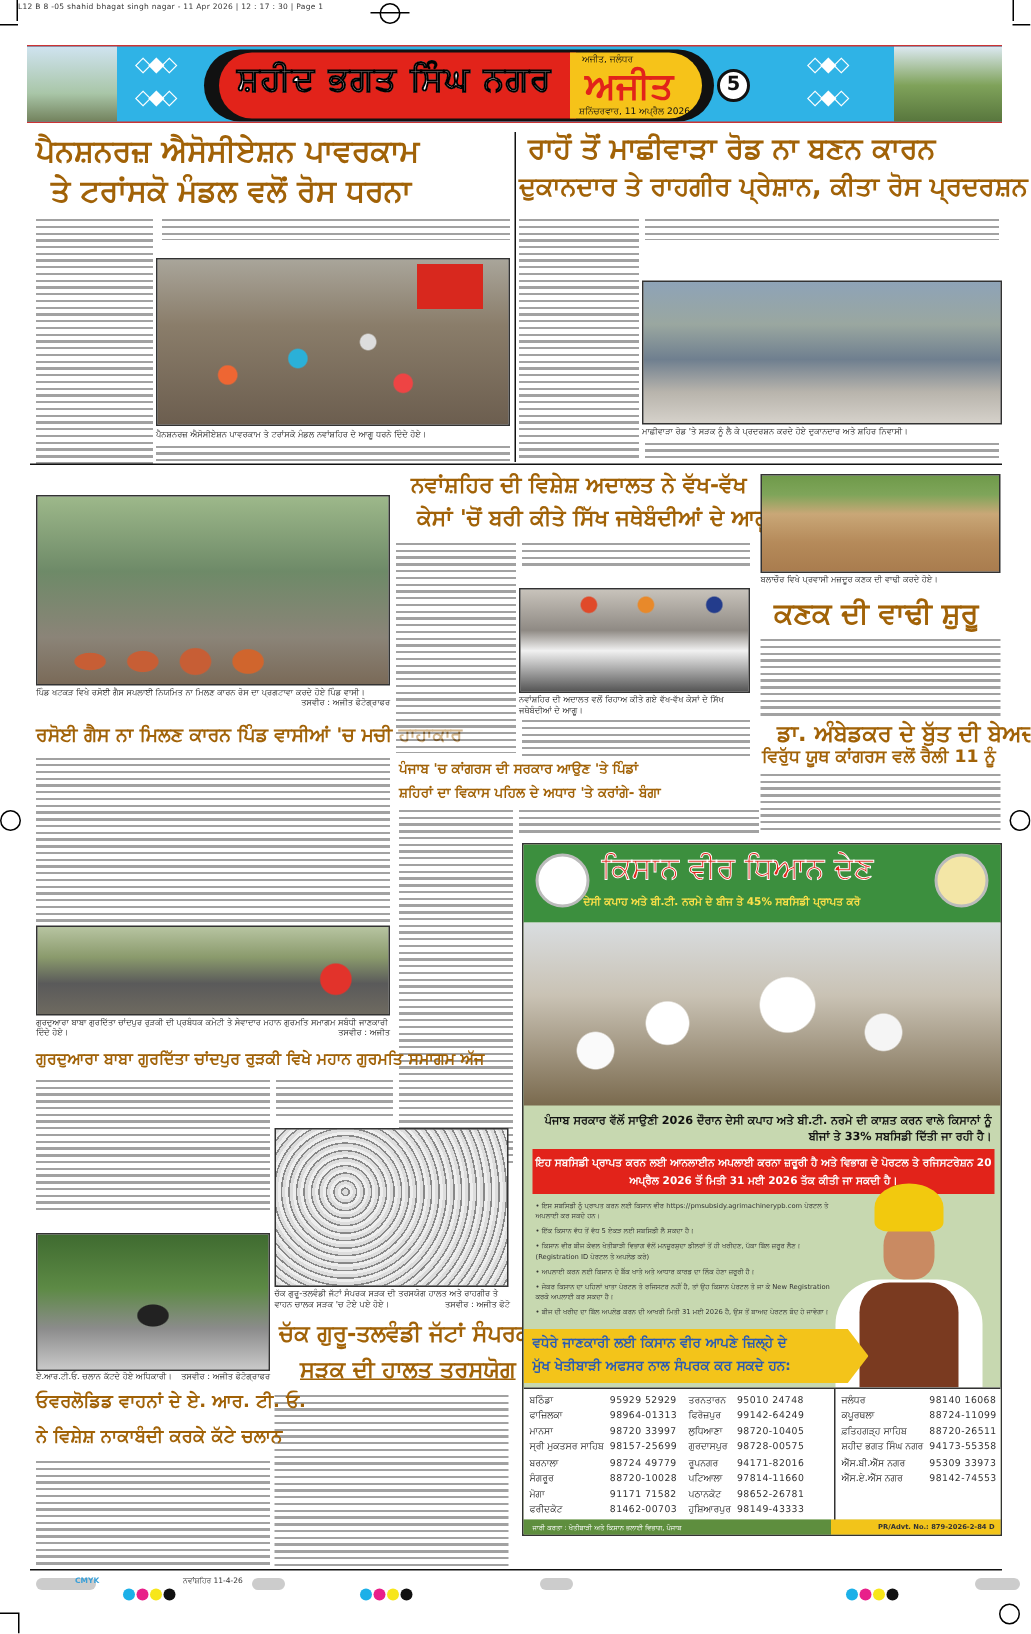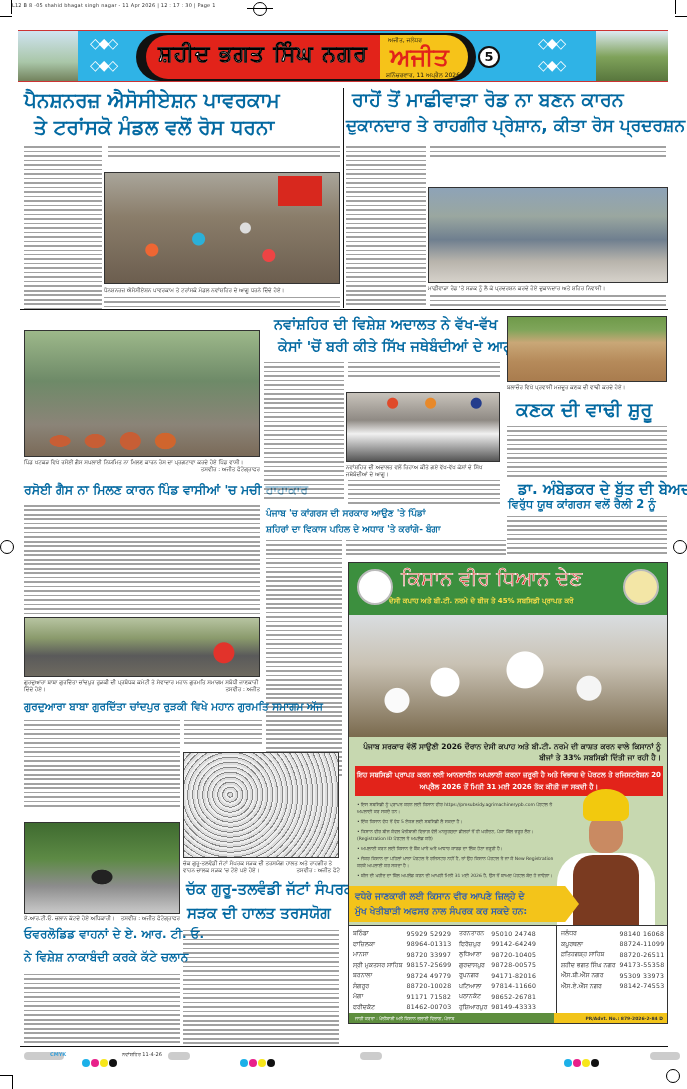--- a/index.html
+++ b/index.html
@@ -15,21 +15,21 @@
   .mast .pill-black { left: 118px; top: 2px; width: 340px; height: 48px; background: #111; border-radius: 26px; }
   .mast .pill-red { left: 128px; top: 4px; width: 238px; height: 44px; background: #e2231a; border-radius: 22px 0 0 22px; }
   .mast .pill-yellow { left: 362px; top: 4px; width: 88px; height: 44px; background: #f6c319; border-radius: 0 22px 22px 0; }
   .mast .title { left: 140px; top: 10px; font-size: 22px; font-weight: bold; color: #fff; letter-spacing: 1px; -webkit-text-stroke: 0.5px #000; }
   .mast .brand { left: 372px; top: 12px; font-size: 24px; font-weight: bold; color: #e2231a; }
   .mast .brand-small { left: 370px; top: 5px; font-size: 6px; color: #111; }
   .mast .date { left: 368px; top: 40px; font-size: 6px; color: #111; }
   .mast .pageno { left: 460px; top: 15px; width: 22px; height: 22px; background: #fff; border-radius: 50%; border: 2px solid #111; font-size: 13px; font-weight: bold; text-align: center; line-height: 18px; }
   .diamonds { font-size: 14px; color: #fff; letter-spacing: -2px; }
   
-  .hl { font-family: "DejaVu Sans", sans-serif; font-weight: bold; color: #0369a1; white-space: nowrap; }
+  .hl { font-family: "DejaVu Sans", sans-serif; font-weight: bold; color: #a16207; white-space: nowrap; }
   .txt { background: repeating-linear-gradient(180deg,#555 0px,#555 1.5px,#fff 1.5px,#fff 4.5px); opacity: 0.55; }
   .photo { border: 1px solid #333; }
   .cap { font-size: 5.5px; color: #222; line-height: 7px; }
   .rule { background: #111; }
   
   .ad { left: 348px; top: 562px; width: 320px; height: 462px; border: 1px solid #333; background: #c7d8b0; overflow: hidden; }
   .ad-head { left: 0; top: 0; width: 320px; height: 52px; background: #3c8f3e; }
   .ad-title { left: 52px; top: 3px; font-size: 20px; font-weight: normal; color: #e2231a; -webkit-text-stroke: 0.6px #fff; }
   .ad-sub { left: 40px; top: 34px; font-size: 7px; color: #ffe14a; font-weight: bold; }
   .emblem { width: 36px; height: 36px; border-radius: 50%; background: #fff; border: 2px solid #bbb; }
@@ -118,40 +118,40 @@
 <div class="abs photo" style="left:346px;top:392px;width:154px;height:70px;background:radial-gradient(circle at 30% 15%,#e04a2a 0 5px,transparent 6px),radial-gradient(circle at 55% 15%,#e8892a 0 5px,transparent 6px),radial-gradient(circle at 85% 15%,#233c8c 0 5px,transparent 6px),linear-gradient(180deg,#c8c3bb 0%,#8f8a84 40%,#f1f1f1 60%,#555 100%);"></div>
 <div class="abs cap" style="left:346px;top:464px;width:154px;">ਨਵਾਂਸ਼ਹਿਰ ਦੀ ਅਦਾਲਤ ਵਲੋਂ ਰਿਹਾਅ ਕੀਤੇ ਗਏ ਵੱਖ-ਵੱਖ ਕੇਸਾਂ ਦੇ ਸਿੱਖ ਜਥੇਬੰਦੀਆਂ ਦੇ ਆਗੂ।</div>
 <div class="abs txt" style="left:348px;top:480px;width:152px;height:24px;"></div>
 
 <div class="abs photo" style="left:507px;top:316px;width:160px;height:66px;background:linear-gradient(180deg,#6f9a4a 0%,#7fa55a 20%,#c9a777 40%,#b58a5a 70%,#a97c4e 100%);"></div>
 <div class="abs cap" style="left:507px;top:384px;width:160px;">ਬਲਾਚੌਰ ਵਿਖੇ ਪ੍ਰਵਾਸੀ ਮਜ਼ਦੂਰ ਕਣਕ ਦੀ ਵਾਢੀ ਕਰਦੇ ਹੋਏ।</div>
 <div class="abs hl" style="left:516px;top:398px;font-size:19px;">ਕਣਕ ਦੀ ਵਾਢੀ ਸ਼ੁਰੂ</div>
 <div class="abs txt" style="left:507px;top:426px;width:160px;height:52px;"></div>
 
 <div class="abs hl" style="left:518px;top:480px;font-size:15px;">ਡਾ. ਅੰਬੇਡਕਰ ਦੇ ਬੁੱਤ ਦੀ ਬੇਅਦਬੀ</div>
-<div class="abs hl" style="left:508px;top:497px;font-size:11.5px;">ਵਿਰੁੱਧ ਯੂਥ ਕਾਂਗਰਸ ਵਲੋਂ ਰੈਲੀ 2 ਨੂੰ</div>
+<div class="abs hl" style="left:508px;top:497px;font-size:11.5px;">ਵਿਰੁੱਧ ਯੂਥ ਕਾਂਗਰਸ ਵਲੋਂ ਰੈਲੀ 11 ਨੂੰ</div>
 <div class="abs txt" style="left:507px;top:516px;width:160px;height:38px;"></div>
 
 <div class="abs hl" style="left:266px;top:508px;font-size:9px;">ਪੰਜਾਬ 'ਚ ਕਾਂਗਰਸ ਦੀ ਸਰਕਾਰ ਆਉਣ 'ਤੇ ਪਿੰਡਾਂ</div>
 <div class="abs hl" style="left:266px;top:524px;font-size:9px;">ਸ਼ਹਿਰਾਂ ਦਾ ਵਿਕਾਸ ਪਹਿਲ ਦੇ ਅਧਾਰ 'ਤੇ ਕਰਾਂਗੇ- ਬੰਗਾ</div>
 <div class="abs txt" style="left:266px;top:540px;width:76px;height:236px;"></div>
 <div class="abs txt" style="left:346px;top:540px;width:160px;height:16px;"></div>
 
 <div class="abs photo" style="left:24px;top:617px;width:236px;height:60px;background:radial-gradient(circle at 85% 60%,#e2332b 0 10px,transparent 11px),linear-gradient(180deg,#b7c4a1 0%,#8a9a6c 35%,#5a5a5a 65%,#6e6a60 100%);"></div>
 <div class="abs cap" style="left:24px;top:679px;width:236px;">ਗੁਰਦੁਆਰਾ ਬਾਬਾ ਗੁਰਦਿੱਤਾ ਚਾਂਦਪੁਰ ਰੁੜਕੀ ਦੀ ਪ੍ਰਬੰਧਕ ਕਮੇਟੀ ਤੇ ਸੇਵਾਦਾਰ ਮਹਾਨ ਗੁਰਮਤਿ ਸਮਾਗਮ ਸਬੰਧੀ ਜਾਣਕਾਰੀ ਦਿੰਦੇ ਹੋਏ।</div>
 <div class="abs cap" style="left:196px;top:686px;width:64px;text-align:right;">ਤਸਵੀਰ : ਅਜੀਤ</div>
 <div class="abs hl" style="left:24px;top:700px;font-size:10.5px;">ਗੁਰਦੁਆਰਾ ਬਾਬਾ ਗੁਰਦਿੱਤਾ ਚਾਂਦਪੁਰ ਰੁੜਕੀ ਵਿਖੇ ਮਹਾਨ ਗੁਰਮਤਿ ਸਮਾਗਮ ਅੱਜ</div>
 <div class="abs txt" style="left:24px;top:720px;width:156px;height:90px;"></div>
 <div class="abs txt" style="left:184px;top:720px;width:78px;height:26px;"></div>
 
 <div class="abs photo" style="left:183px;top:752px;width:156px;height:106px;background:repeating-radial-gradient(circle at 30% 40%,#ddd 0 2px,#888 2px 3px,#eee 3px 5px),linear-gradient(180deg,#bbb,#888);"></div>
 <div class="abs cap" style="left:183px;top:860px;width:156px;">ਚੱਕ ਗੁਰੂ-ਤਲਵੰਡੀ ਜੱਟਾਂ ਸੰਪਰਕ ਸੜਕ ਦੀ ਤਰਸਯੋਗ ਹਾਲਤ ਅਤੇ ਰਾਹਗੀਰ ਤੇ ਵਾਹਨ ਚਾਲਕ ਸੜਕ 'ਚ ਟੋਏ ਪਏ ਹੋਏ।</div>
 <div class="abs cap" style="left:278px;top:867px;width:62px;text-align:right;">ਤਸਵੀਰ : ਅਜੀਤ ਫੋਟੋ</div>
 <div class="abs hl" style="left:186px;top:880px;font-size:15px;">ਚੱਕ ਗੁਰੂ-ਤਲਵੰਡੀ ਜੱਟਾਂ ਸੰਪਰਕ</div>
-<div class="abs hl" style="left:187px;top:904px;font-size:15px;">ਸੜਕ ਦੀ ਹਾਲਤ ਤਰਸਯੋਗ</div>
+<div class="abs hl" style="left:200px;top:904px;font-size:15px;text-decoration:underline;">ਸੜਕ ਦੀ ਹਾਲਤ ਤਰਸਯੋਗ</div>
 <div class="abs txt" style="left:183px;top:930px;width:156px;height:116px;"></div>
 
 <div class="abs photo" style="left:24px;top:822px;width:156px;height:92px;background:radial-gradient(ellipse at 50% 60%,#222 0 10px,transparent 11px),linear-gradient(180deg,#3f6b30 0%,#5d8a45 40%,#8c8c8c 70%,#c9c9c9 100%);"></div>
 <div class="abs cap" style="left:24px;top:915px;width:100px;">ਏ.ਆਰ.ਟੀ.ਓ. ਚਲਾਨ ਕੱਟਦੇ ਹੋਏ ਅਧਿਕਾਰੀ।</div>
 <div class="abs cap" style="left:116px;top:915px;width:64px;text-align:right;">ਤਸਵੀਰ : ਅਜੀਤ ਫੋਟੋਗ੍ਰਾਫਰ</div>
 <div class="abs hl" style="left:24px;top:927px;font-size:12px;">ਓਵਰਲੋਡਿਡ ਵਾਹਨਾਂ ਦੇ ਏ. ਆਰ. ਟੀ. ਓ.</div>
 <div class="abs hl" style="left:24px;top:950px;font-size:12px;">ਨੇ ਵਿਸ਼ੇਸ਼ ਨਾਕਾਬੰਦੀ ਕਰਕੇ ਕੱਟੇ ਚਲਾਨ</div>
 <div class="abs txt" style="left:24px;top:974px;width:156px;height:72px;"></div>
 
 <div class="abs ad">

